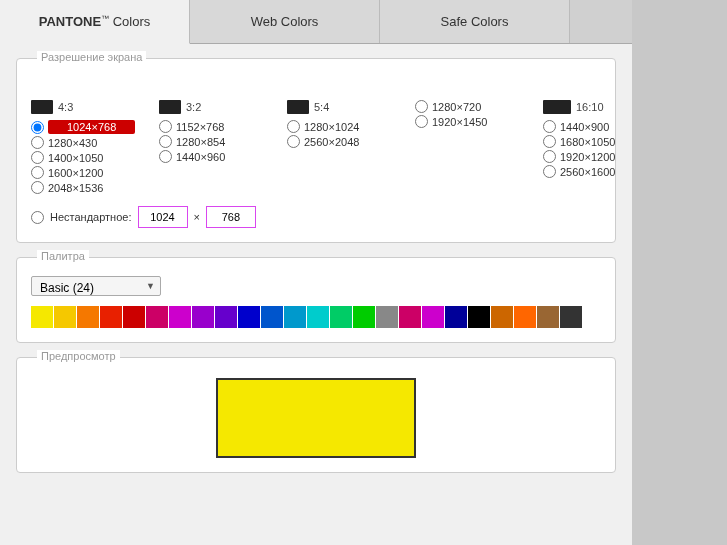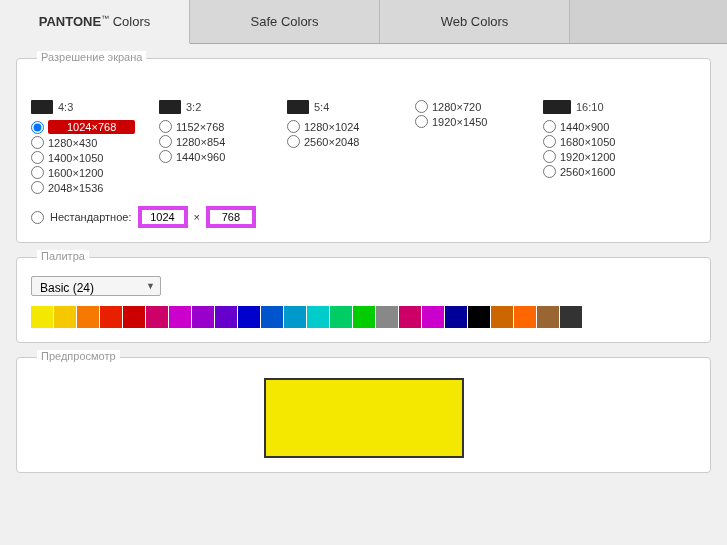--- a/index.html
+++ b/index.html
@@ -7,21 +7,21 @@
       background: #c8c8c8;
       font-family: Arial, sans-serif;
       font-size: 12px;
       color: #333;
       width: 727px;
       height: 545px;
       overflow: hidden;
     }
     .main-container {
       background: #e8e8e8;
-      width: 727px;
+      width: 632px;
       height: 545px;
       display: flex;
       flex-direction: column;
     }
     .tabs-bar {
       display: flex;
       flex-direction: row;
       background: #d0d0d0;
       border-bottom: 1px solid #aaa;
     }
@@ -126,21 +126,21 @@
     .custom-row input[type="radio"] {
       margin: 0;
     }
     .custom-label {
       font-size: 11px;
       color: #333;
     }
     .custom-input {
       width: 50px;
       height: 22px;
-      border: 4px solid #d946ef;
+      border: 1px solid #d946ef;
       padding: 2px 4px;
       font-size: 11px;
       text-align: center;
     }
     .cross {
       font-size: 11px;
       color: #333;
     }
     
     .palette-dropdown-row {
@@ -210,24 +210,24 @@
 </head>
 <body>
 
 <div class="main-container">
 
   <div class="tabs-bar">
     <div class="tab active">
       <span><b>PANTONE</b><sup>™</sup> Colors</span>
     </div>
     <div class="tab">
+      <span>Web Colors</span>
+    </div>
+    <div class="tab">
       <span>Safe Colors</span>
-    </div>
-    <div class="tab">
-      <span>Web Colors</span>
     </div>
   </div>
 
   <div class="content-area">
 
     <div class="section">
       <span class="section-label">Разрешение экрана</span>
       <div class="resolution-groups">
 
         <div class="res-group">

